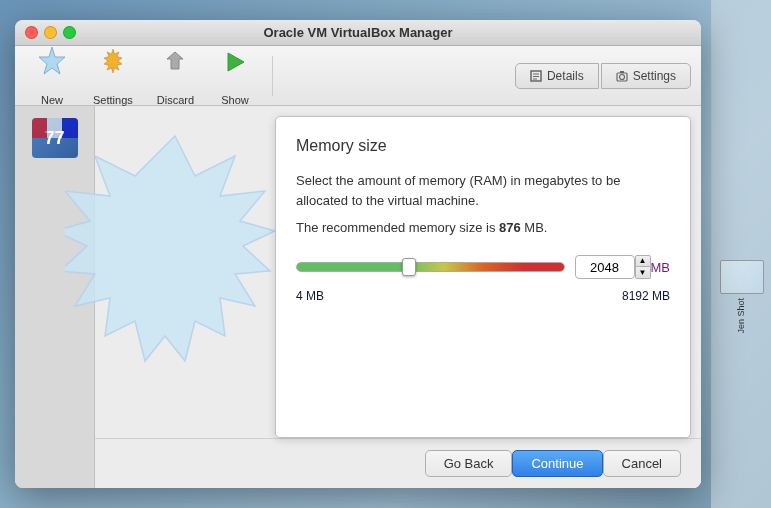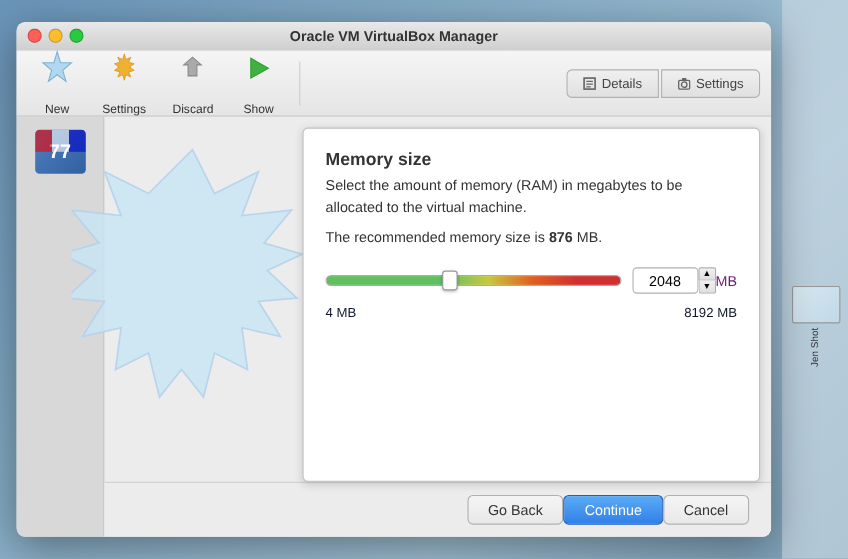--- a/index.html
+++ b/index.html
@@ -244,23 +244,23 @@
       border-radius: 5px;
       box-shadow: 0 2px 8px rgba(0,0,0,0.15);
       display: flex;
       flex-direction: column;
       padding: 20px;
       z-index: 1;
     }
 
     .dialog-title {
       font-size: 16px;
-      font-weight: 700;
-      color: #333;
-      margin-bottom: 4px;
+      font-weight: 400;
+      color: #333;
+      margin-bottom: 16px;
     }
 
     .dialog-desc {
       font-size: 13px;
       color: #333;
       line-height: 1.5;
       margin-bottom: 10px;
     }
 
     .dialog-rec {

